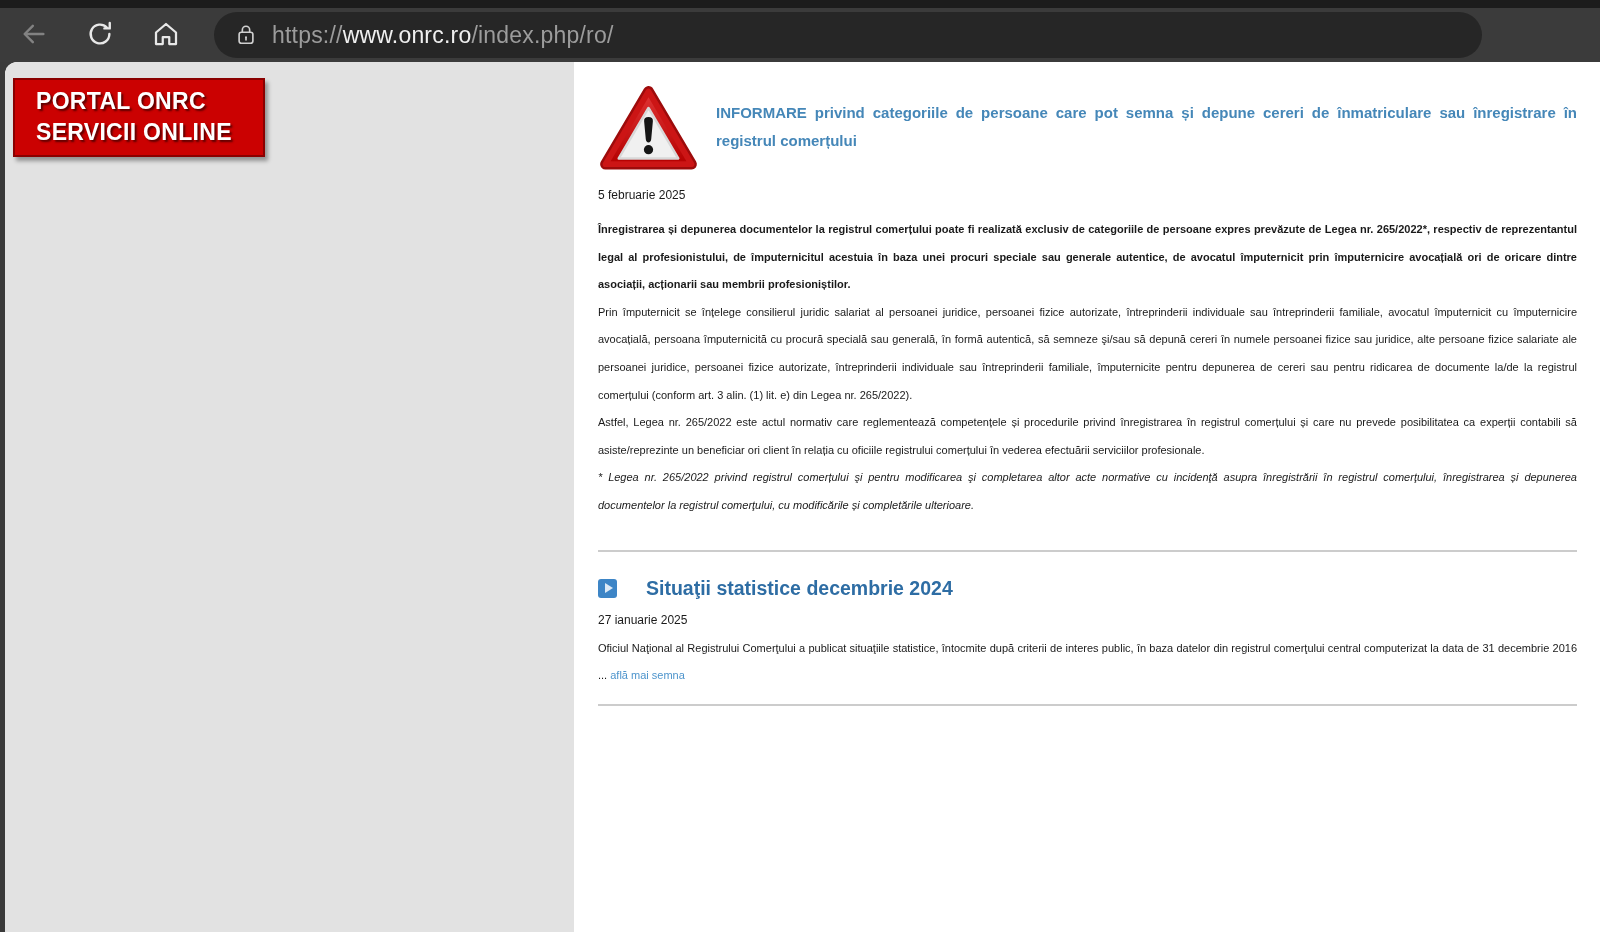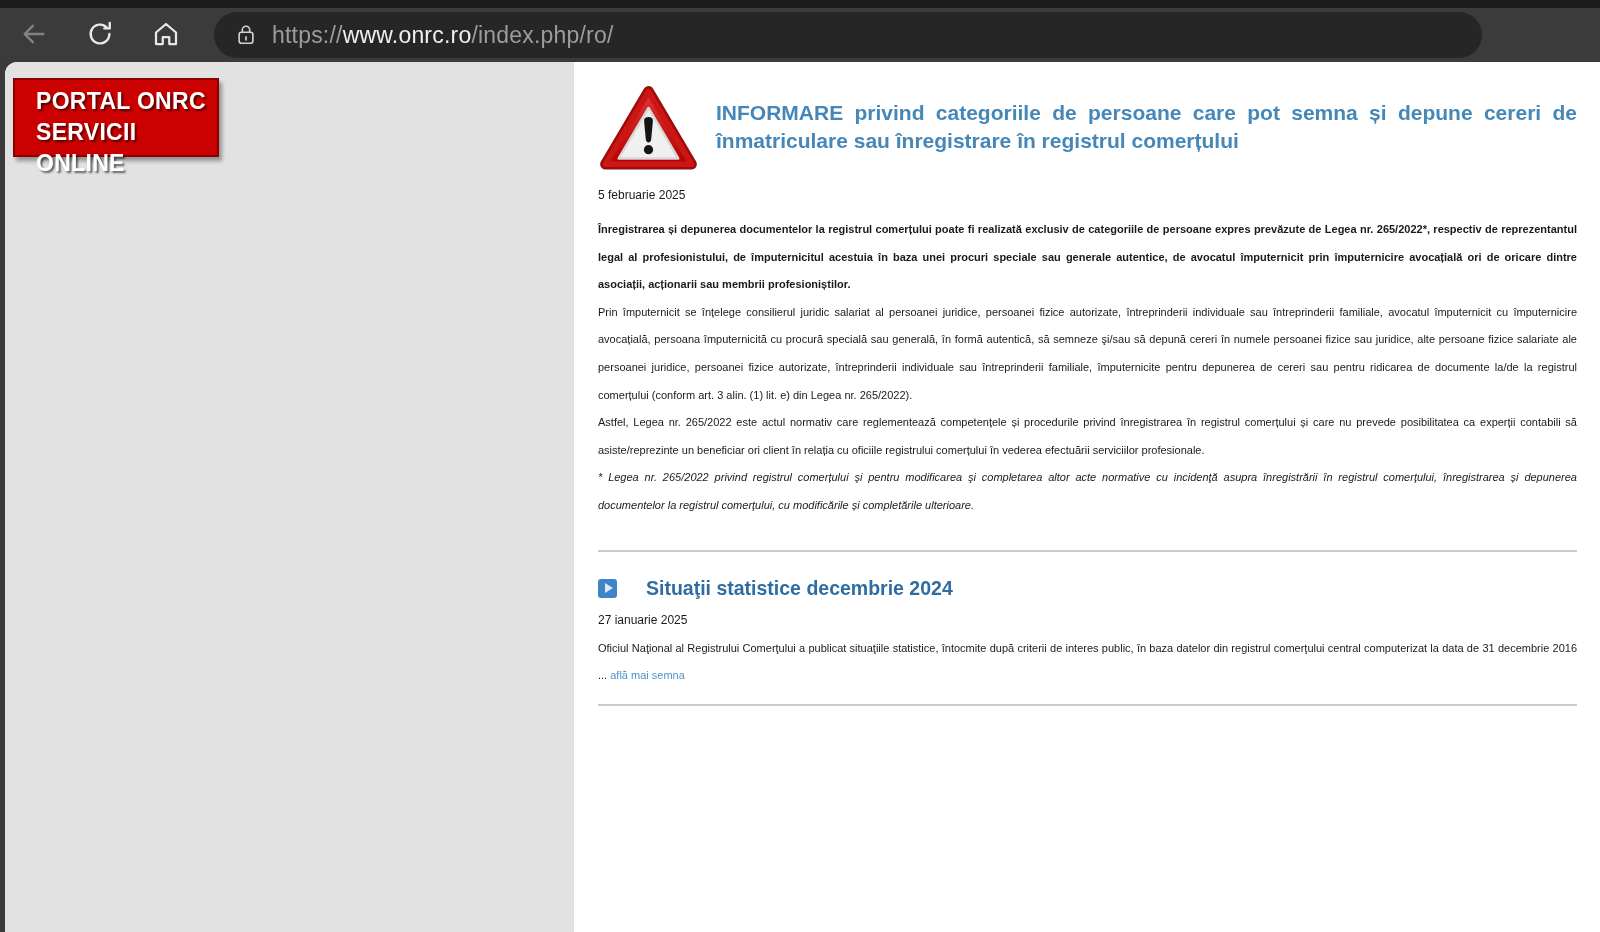--- a/index.html
+++ b/index.html
@@ -43,41 +43,41 @@
     border-top-left-radius: 12px;
     display: flex; overflow: hidden;
   }
   .sidebar {
     width: 569px; flex-shrink: 0;
     background: #e2e2e2;
     border-top-left-radius: 12px;
   }
   .banner {
     display: block; margin: 16px 0 0 8px;
-    width: 206px; height: 79px; box-sizing: border-box;
+    width: 252px; height: 79px; box-sizing: border-box;
     background: #cb0101;
     border: 2px solid #8a0000;
     padding: 6px 0 0 21px;
     color: #ffffff; font-weight: bold; font-size: 23px; line-height: 31px;
     letter-spacing: 0.3px;
     text-shadow: 2px 2px 2px rgba(0,0,0,0.55);
     box-shadow: 3px 4px 4px rgba(0,0,0,0.35);
     text-decoration: none; cursor: pointer;
   }
   .banner span { display: block; }
   .main {
     flex: 1; box-sizing: border-box;
     padding: 22px 23px 0 24px;
     color: #1a1a1a;
   }
   .info-head { display: flex; gap: 17px; }
   .warn-icon svg { width: 101px; height: 86px; display: block; }
   h1.heading {
     margin: 0; padding-top: 15px; flex: 1;
-    font-size: 21px; line-height: 28px; font-weight: bold;
+    font-size: 15px; line-height: 28px; font-weight: bold;
     color: #4587b8; text-align: justify;
   }
   .date-line { margin-top: 12px; font-size: 12px; line-height: 26px; color: #1a1a1a; }
   .article-body { margin-top: 8px; }
   .article-body p, .news-body {
     margin: 0; font-size: 11px; line-height: 27.6px;
     text-align: justify; color: #1a1a1a;
   }
   p.b { font-weight: bold; }
   p.i { font-style: italic; }

